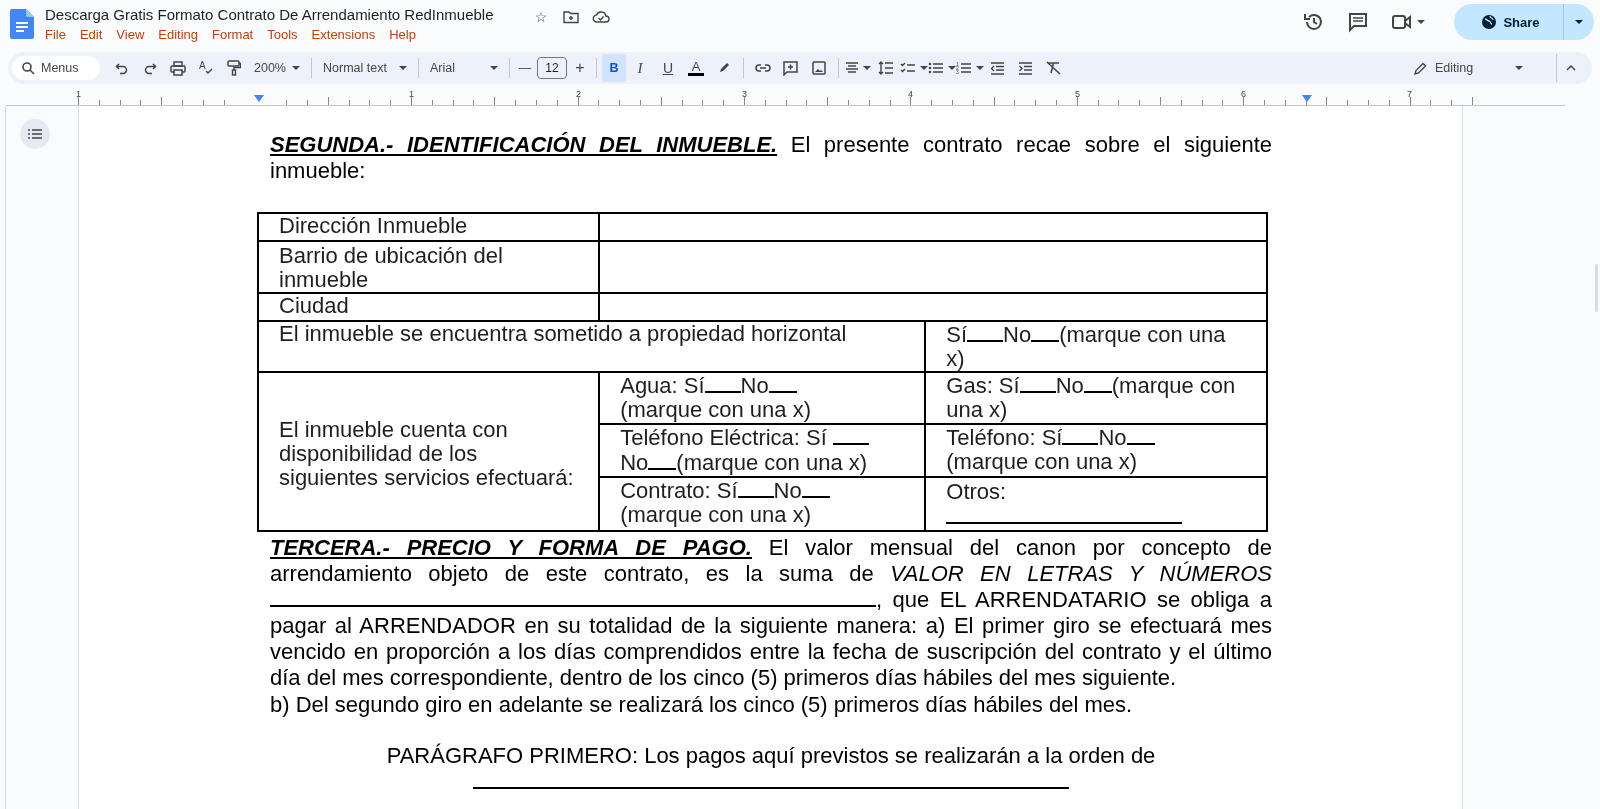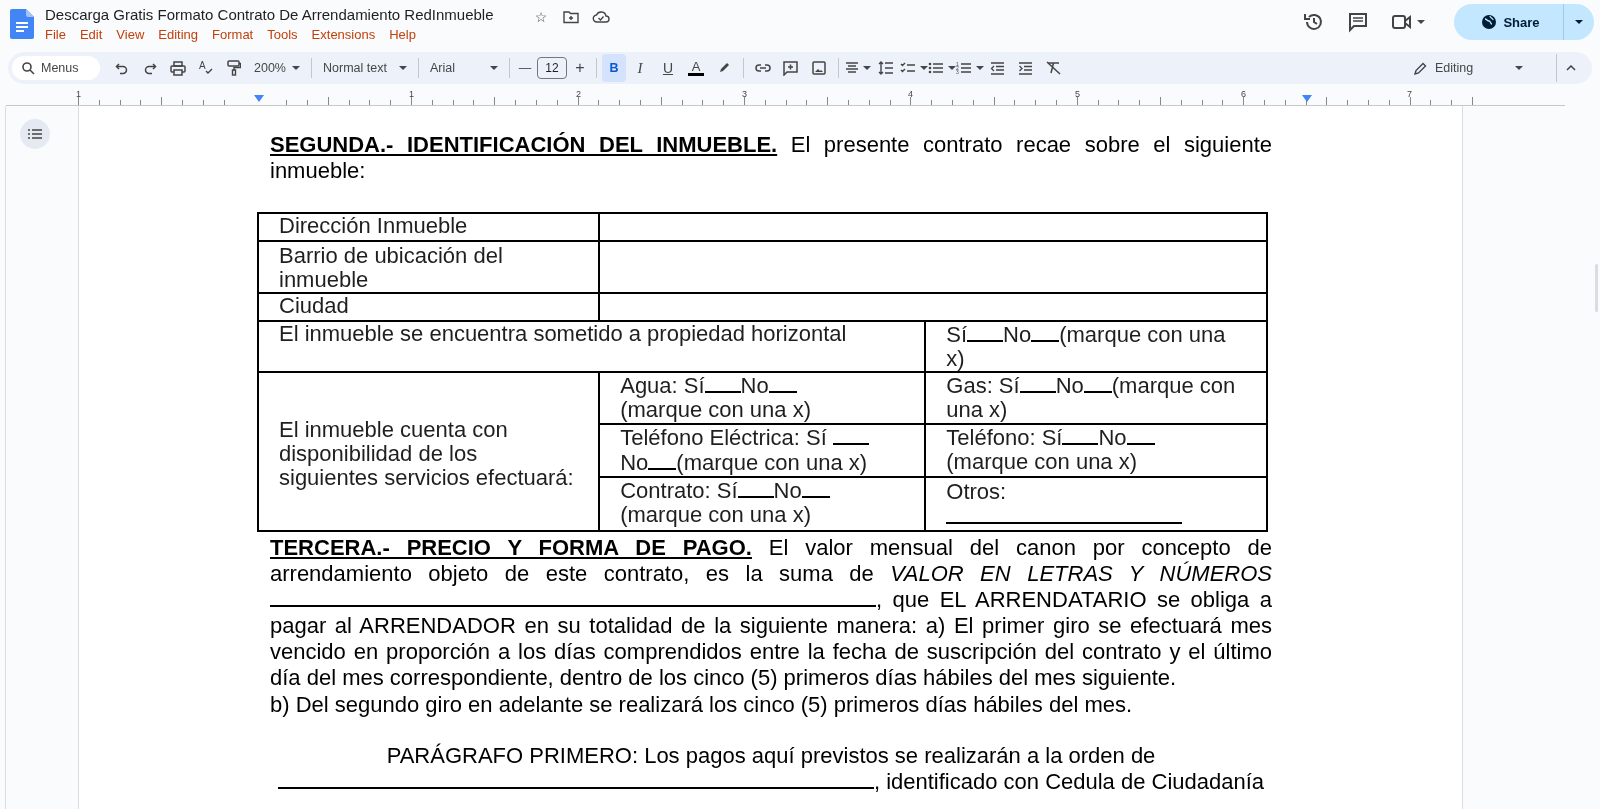--- a/index.html
+++ b/index.html
@@ -31,21 +31,21 @@
   .ruler-num { position: absolute; top: 1px; font-size: 9px; color: #444; }
   .tick { position: absolute; top: 12px; width: 1px; height: 5px; background: #888; }
   .tick.major { top: 9px; height: 8px; }
   .indent-marker { position: absolute; top: 7px; width: 0; height: 0; border-left: 5px solid transparent; border-right: 5px solid transparent; border-top: 7px solid #4285f4; }
   .left-gutter { position: absolute; left: 5px; top: 106px; width: 73px; height: 703px; border-left: 1px solid #dadce0; }
   .outline-btn { position: absolute; left: 20px; top: 119px; width: 30px; height: 30px; border-radius: 50%; background: #e5eaf2; display: flex; align-items: center; justify-content: center; }
   .page { position: absolute; left: 78px; top: 106px; width: 1385px; height: 703px; background: #fff; border-left: 1px solid #dadce0; border-right: 1px solid #dadce0; overflow: hidden; }
   .scroll-thumb { position: absolute; right: 0; top: 264px; width: 3px; height: 48px; background: #dadce0; border-radius: 2px; }
   .content { position: absolute; left: 191px; top: 0; width: 1002px; font-family: "Liberation Sans", sans-serif; font-size: 22px; line-height: 26px; color: #000; }
   .para { text-align: justify; }
-  .para .h { font-weight: bold; text-decoration: underline; }
+  .para .h { font-weight: bold; text-decoration: underline; font-style: italic; }
   .b { font-weight: normal; }
   .i { font-style: italic; }
   .blank { display: inline-block; border-bottom: 2px solid #000; height: 20px; vertical-align: baseline; }
   table.inmueble { position: absolute; left: 178px; top: 106px; border-collapse: collapse; width: 1011px; font-size: 22px; line-height: 24px; }
   table.inmueble td { border: 2px solid #000; padding: 0 20px; vertical-align: top; }
   .valign-mid { vertical-align: middle !important; }
 </style>
 </head>
 <body>
 
@@ -419,17 +419,17 @@
   </tbody>
     </table>
 
   <div class="content" style="top:0;">
     <p class="para" style="position:absolute;top:429px;width:1002px;">
       <span class="h">TERCERA.- PRECIO Y FORMA DE PAGO.</span><span> El valor mensual del canon por concepto de arrendamiento objeto de este contrato, es la suma de </span><span class="i">VALOR EN LETRAS Y NÚMEROS</span>
       <span class="blank" style="width:606px;"></span><span>, que </span><span class="b">EL ARRENDATARIO</span><span> se obliga a pagar al </span><span class="b">ARRENDADOR</span><span> en su totalidad de la siguiente manera: a) El primer giro se efectuará mes vencido en proporción a los días comprendidos entre la fecha de suscripción del contrato y el último día del mes correspondiente, dentro de los cinco (5) primeros días hábiles del mes siguiente.</span>
     </p>
     <p style="position:absolute;top:586px;width:1002px;">b) Del segundo giro en adelante se realizará los cinco (5) primeros días hábiles del mes.</p>
     <p class="para" style="position:absolute;top:637px;width:1002px;text-align:center;">
-      <span class="b">PARÁGRAFO PRIMERO:</span><span> Los pagos aquí previstos se realizarán a la orden de</span><br><span class="blank" style="width:596px;"></span><span>, identificado con Cedula de Ciudadanía</span>
+      <span class="b">PARÁGRAFO PRIMERO:</span><span> Los pagos aquí previstos se realizarán a la orden de</span><br><span class="blank" style="width:596px;"></span>
     </p>
   </div>
 </div>
 <div class="scroll-thumb" style="position:absolute;left:1595px;top:264px;"></div>
 
 </body></html>

